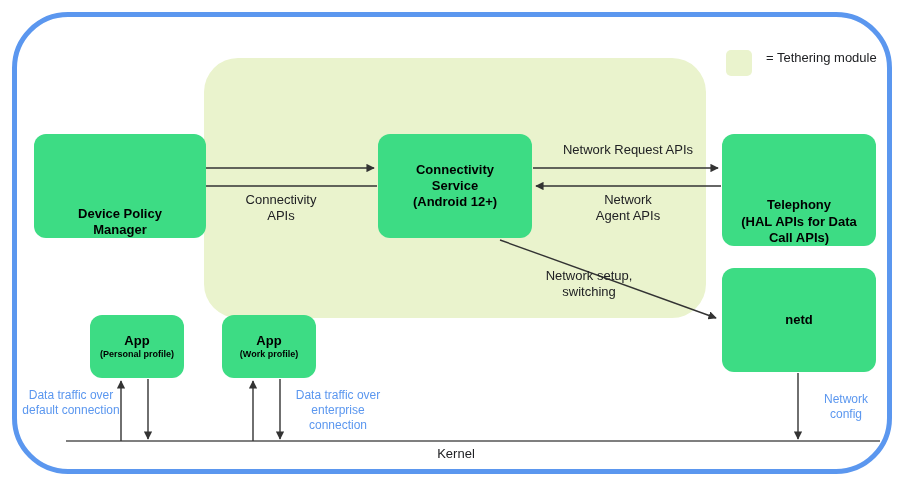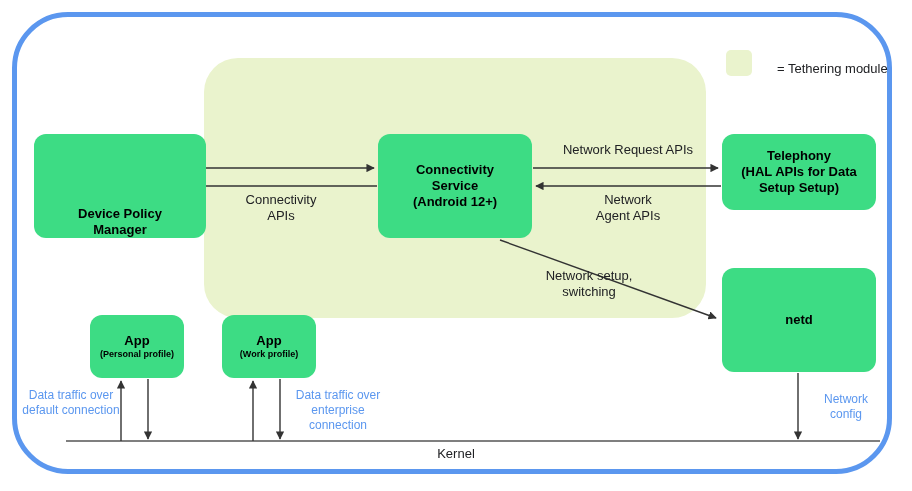--- a/index.html
+++ b/index.html
@@ -64,33 +64,33 @@
     font-weight: bold;
     font-size: 13px;
   }
   .node.small .subtitle {
     font-weight: bold;
     font-size: 9px;
   }
   
   #node-dpm      { left: 34px;  top: 134px; width: 172px; height: 104px; justify-content: flex-end; }
   #node-cs       { left: 378px; top: 134px; width: 154px; height: 104px; }
-  #node-telephony{ left: 722px; top: 134px; width: 154px; height: 76px; }
+  #node-telephony{ left: 722px; top: 134px; width: 154px; height: 112px; justify-content: flex-end; }
   #node-netd     { left: 722px; top: 268px; width: 154px; height: 104px; }
   #node-app1     { left: 90px;  top: 315px; width: 94px;  height: 63px; }
   #node-app2     { left: 222px; top: 315px; width: 94px;  height: 63px; }
 
   
   .legend {
     position: absolute;
     left: 726px;
     top: 50px;
     display: flex;
-    align-items: flex-end;
-    gap: 25px;
+    align-items: flex-start;
+    gap: 14px;
   }
   .legend-swatch {
     width: 26px;
     height: 26px;
     background: #eaf3cd;
     border-radius: 5px;
   }
   .legend-label {
     font-size: 13px;
     color: #202124;
@@ -176,21 +176,21 @@
 
   <div class="node" id="node-cs">
     <div class="title">Connectivity</div>
     <div class="title">Service</div>
     <div class="subtitle">(Android 12+)</div>
   </div>
 
   <div class="node" id="node-telephony">
     <div class="title">Telephony</div>
     <div class="subtitle">(HAL APIs for Data</div>
-    <div class="subtitle">Setup Setup)</div>
+    <div class="subtitle">Call APIs)</div>
   </div>
 
   <div class="node" id="node-netd">
     <div class="title">netd</div>
   </div>
 
   <div class="node small" id="node-app1">
     <div class="title">App</div>
     <div class="subtitle">(Personal profile)</div>
   </div>

